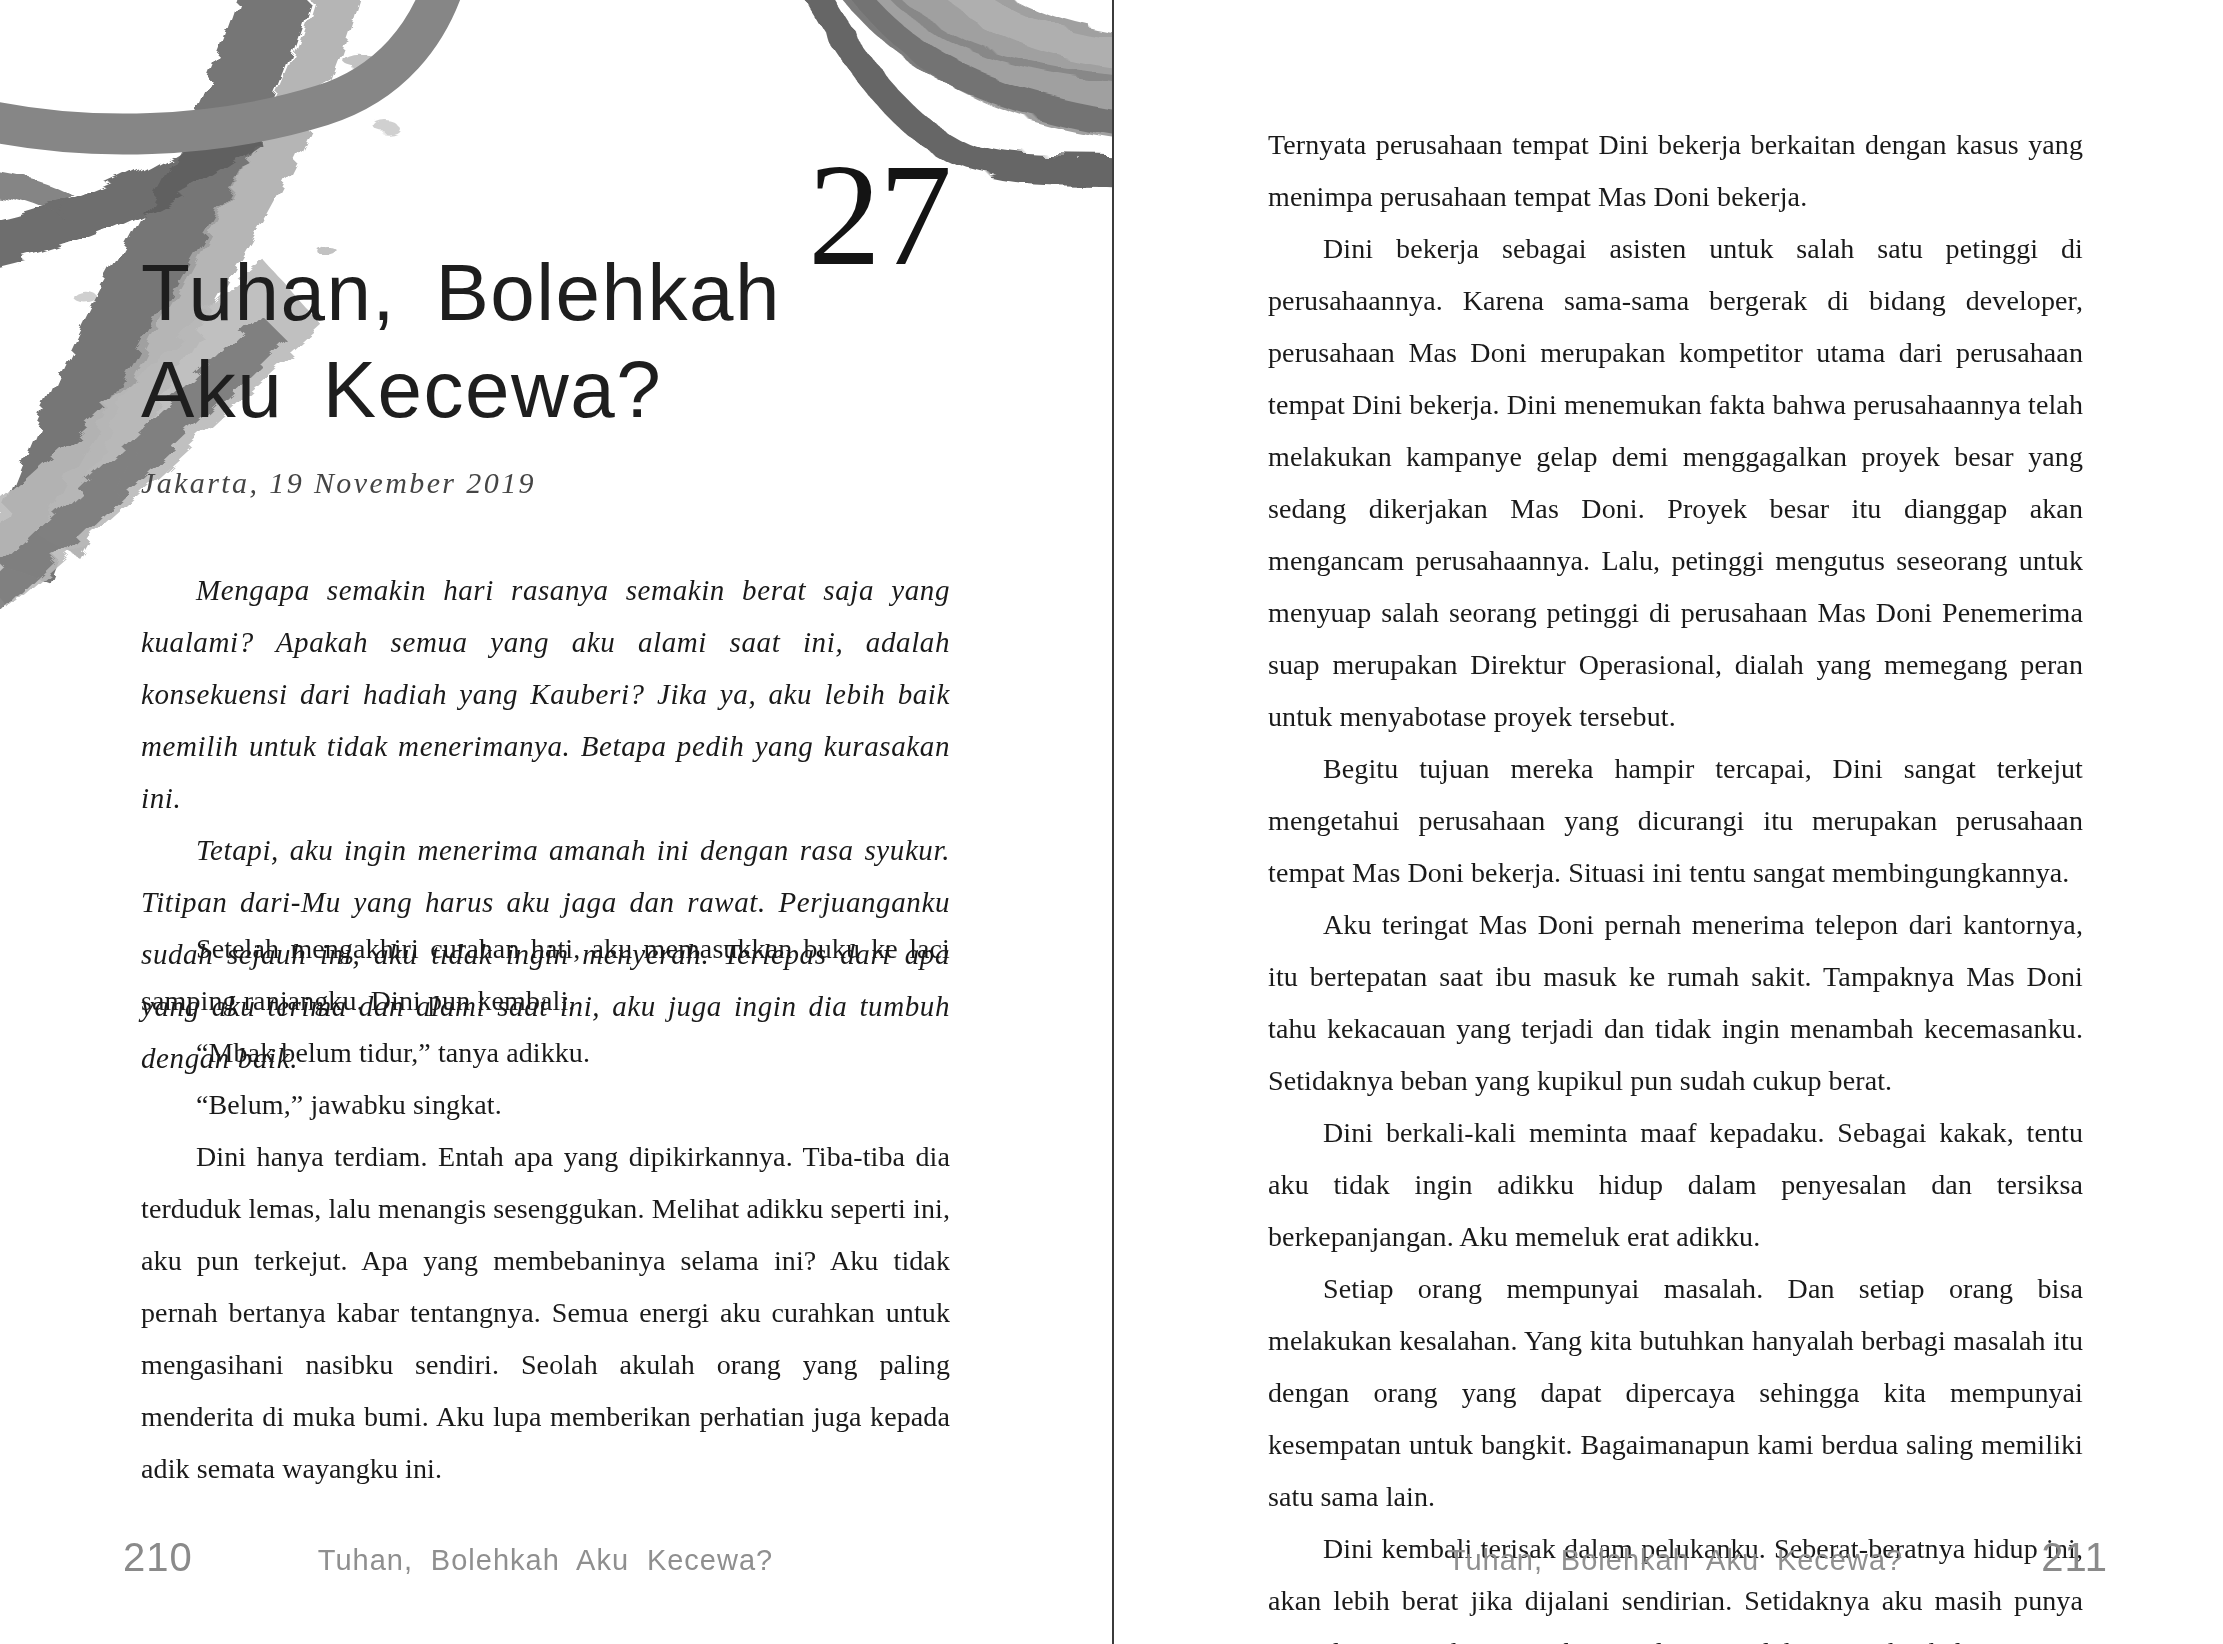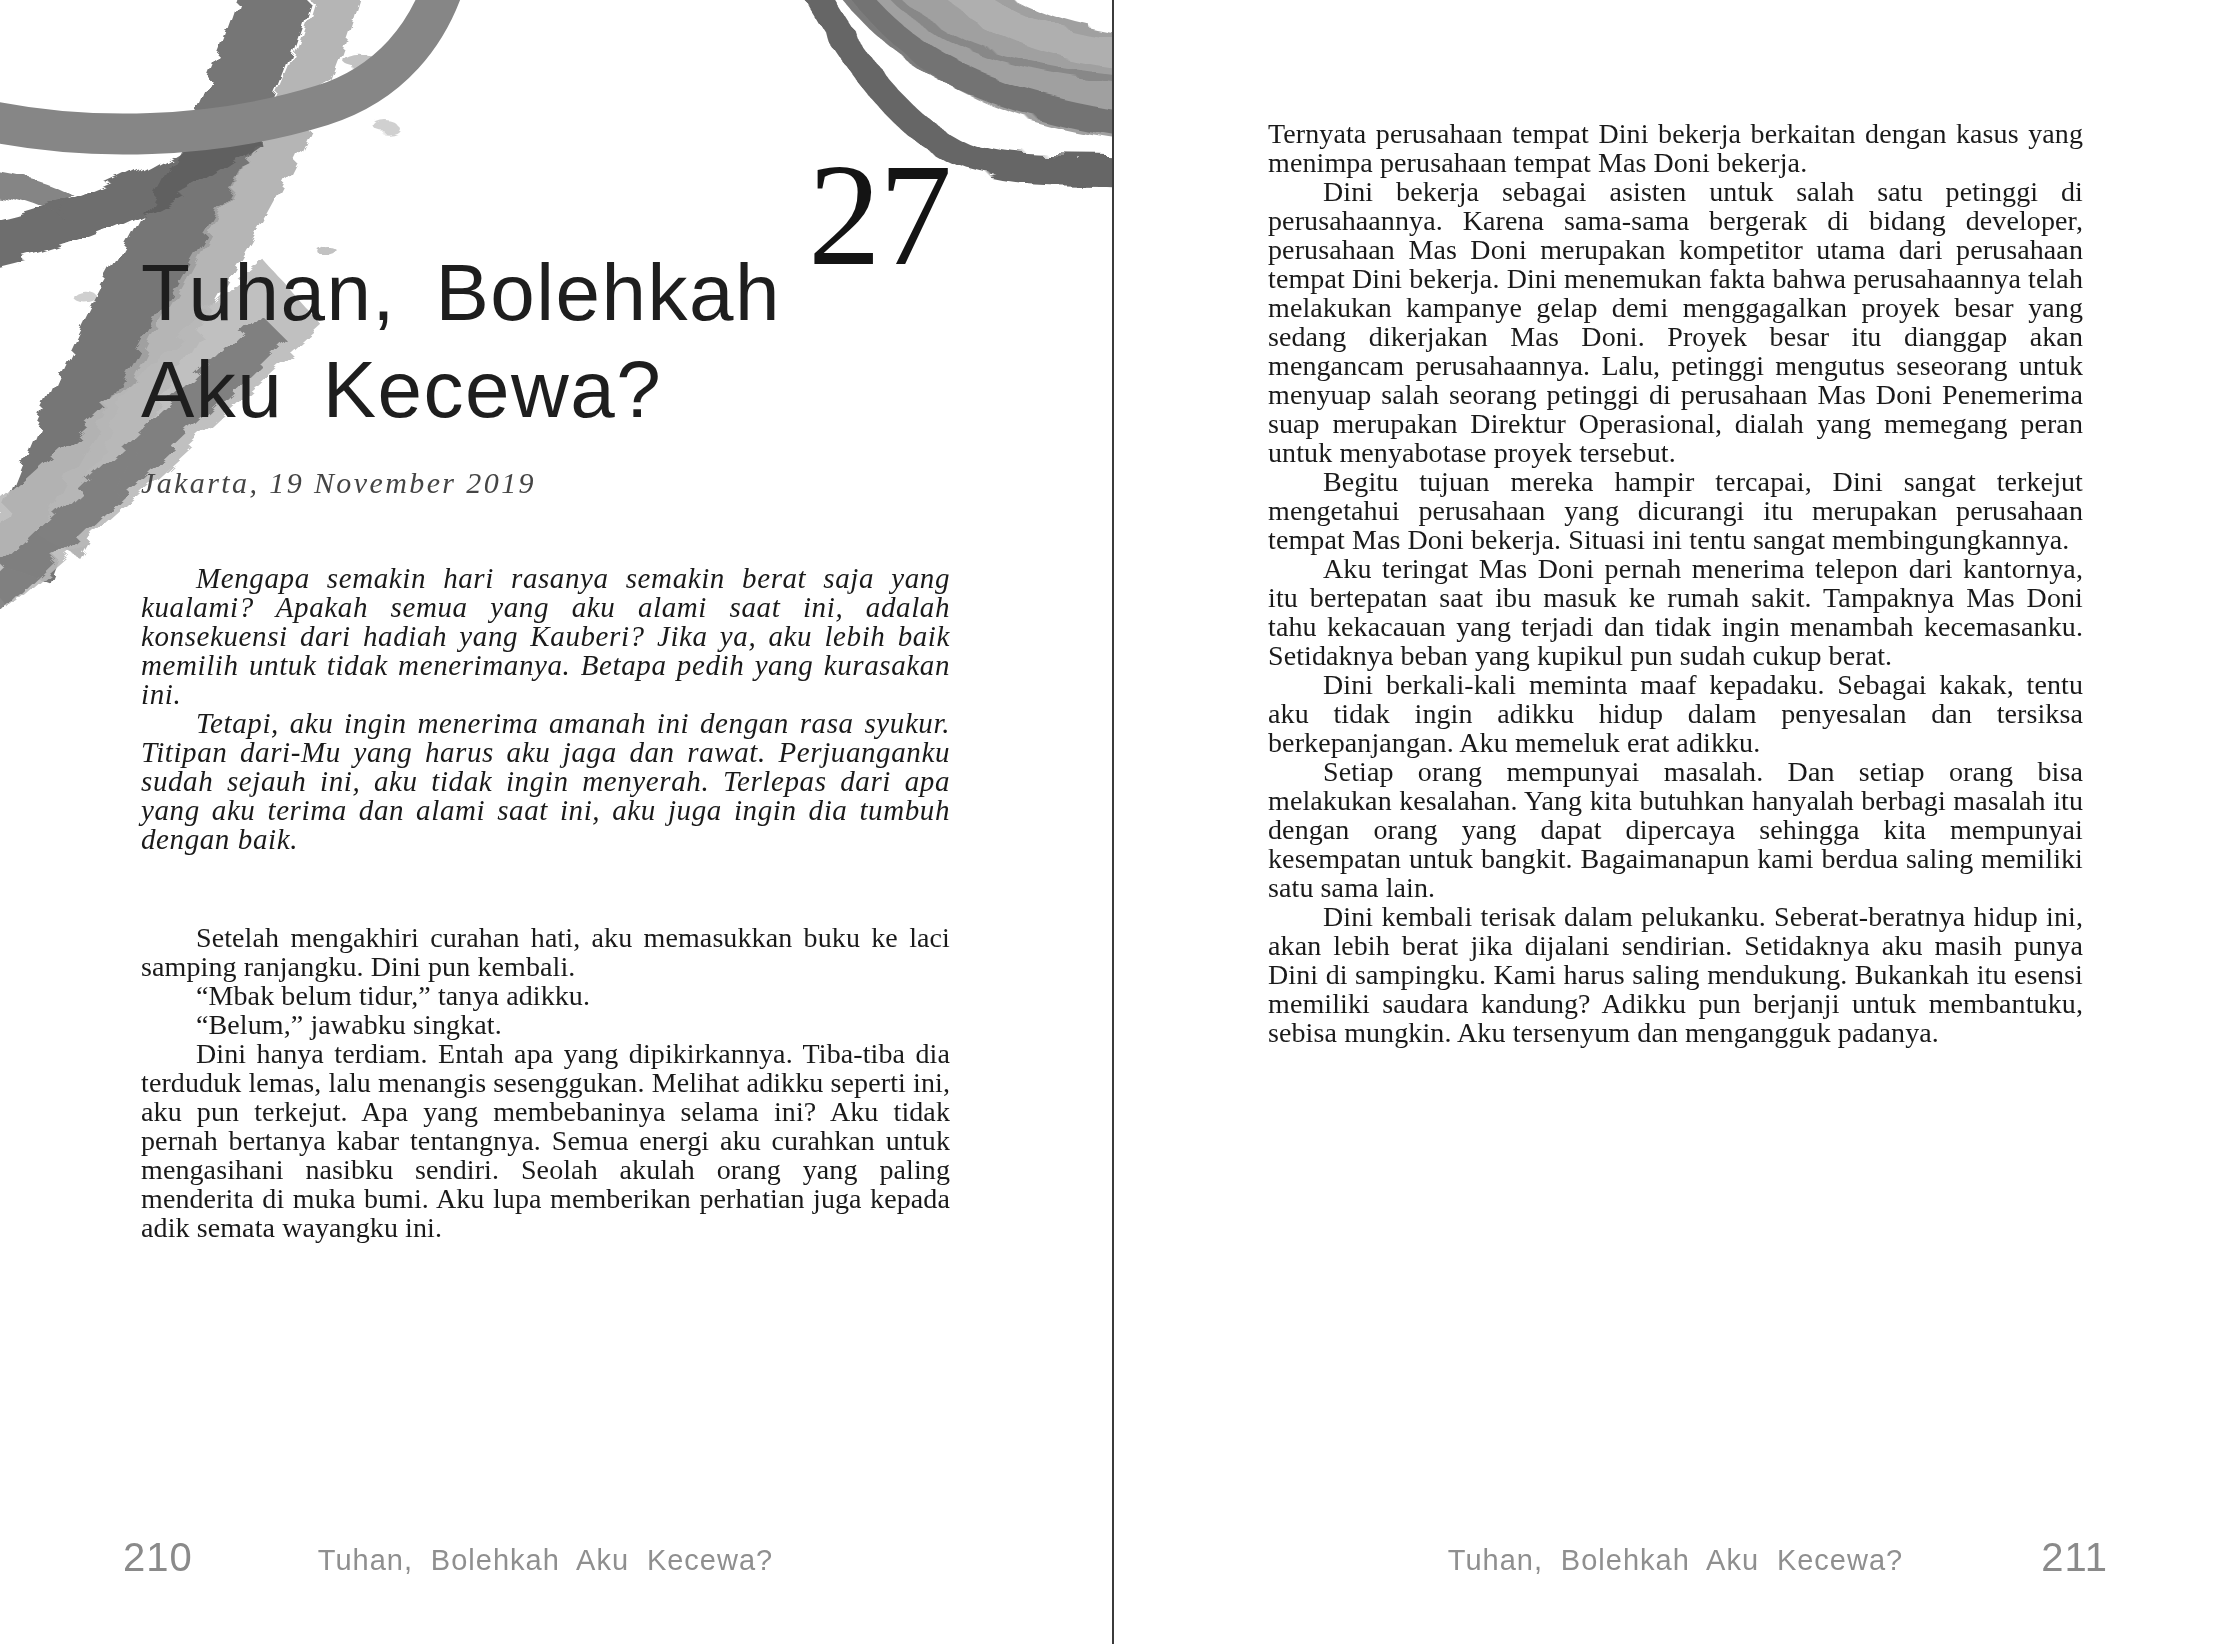--- a/index.html
+++ b/index.html
@@ -36,21 +36,21 @@
     letter-spacing:1.5px;word-spacing:15.6px;
     color:#1e1e1e;
   }
   .dateline{
     position:absolute;top:466px;left:0;
     font-style:italic;font-size:30px;letter-spacing:2.4px;
     color:#454545;
   }
   .body-text p{
     margin:0;
-    font-size:28px;line-height:29px;
+    font-size:28px;line-height:52px;
     letter-spacing:0.1px;
     text-align:justify;
     text-indent:55px;
     color:#1a1a1a;
   }
   .body-text p.noindent{text-indent:0;}
   .journal-block{position:absolute;top:564px;left:0;width:809px;}
   .journal-block p{font-style:italic;font-size:29px;letter-spacing:0.6px;}
   .left-body{position:absolute;top:923px;left:0;width:809px;}
   .right-col{position:absolute;left:1268px;top:119px;width:815px;}

